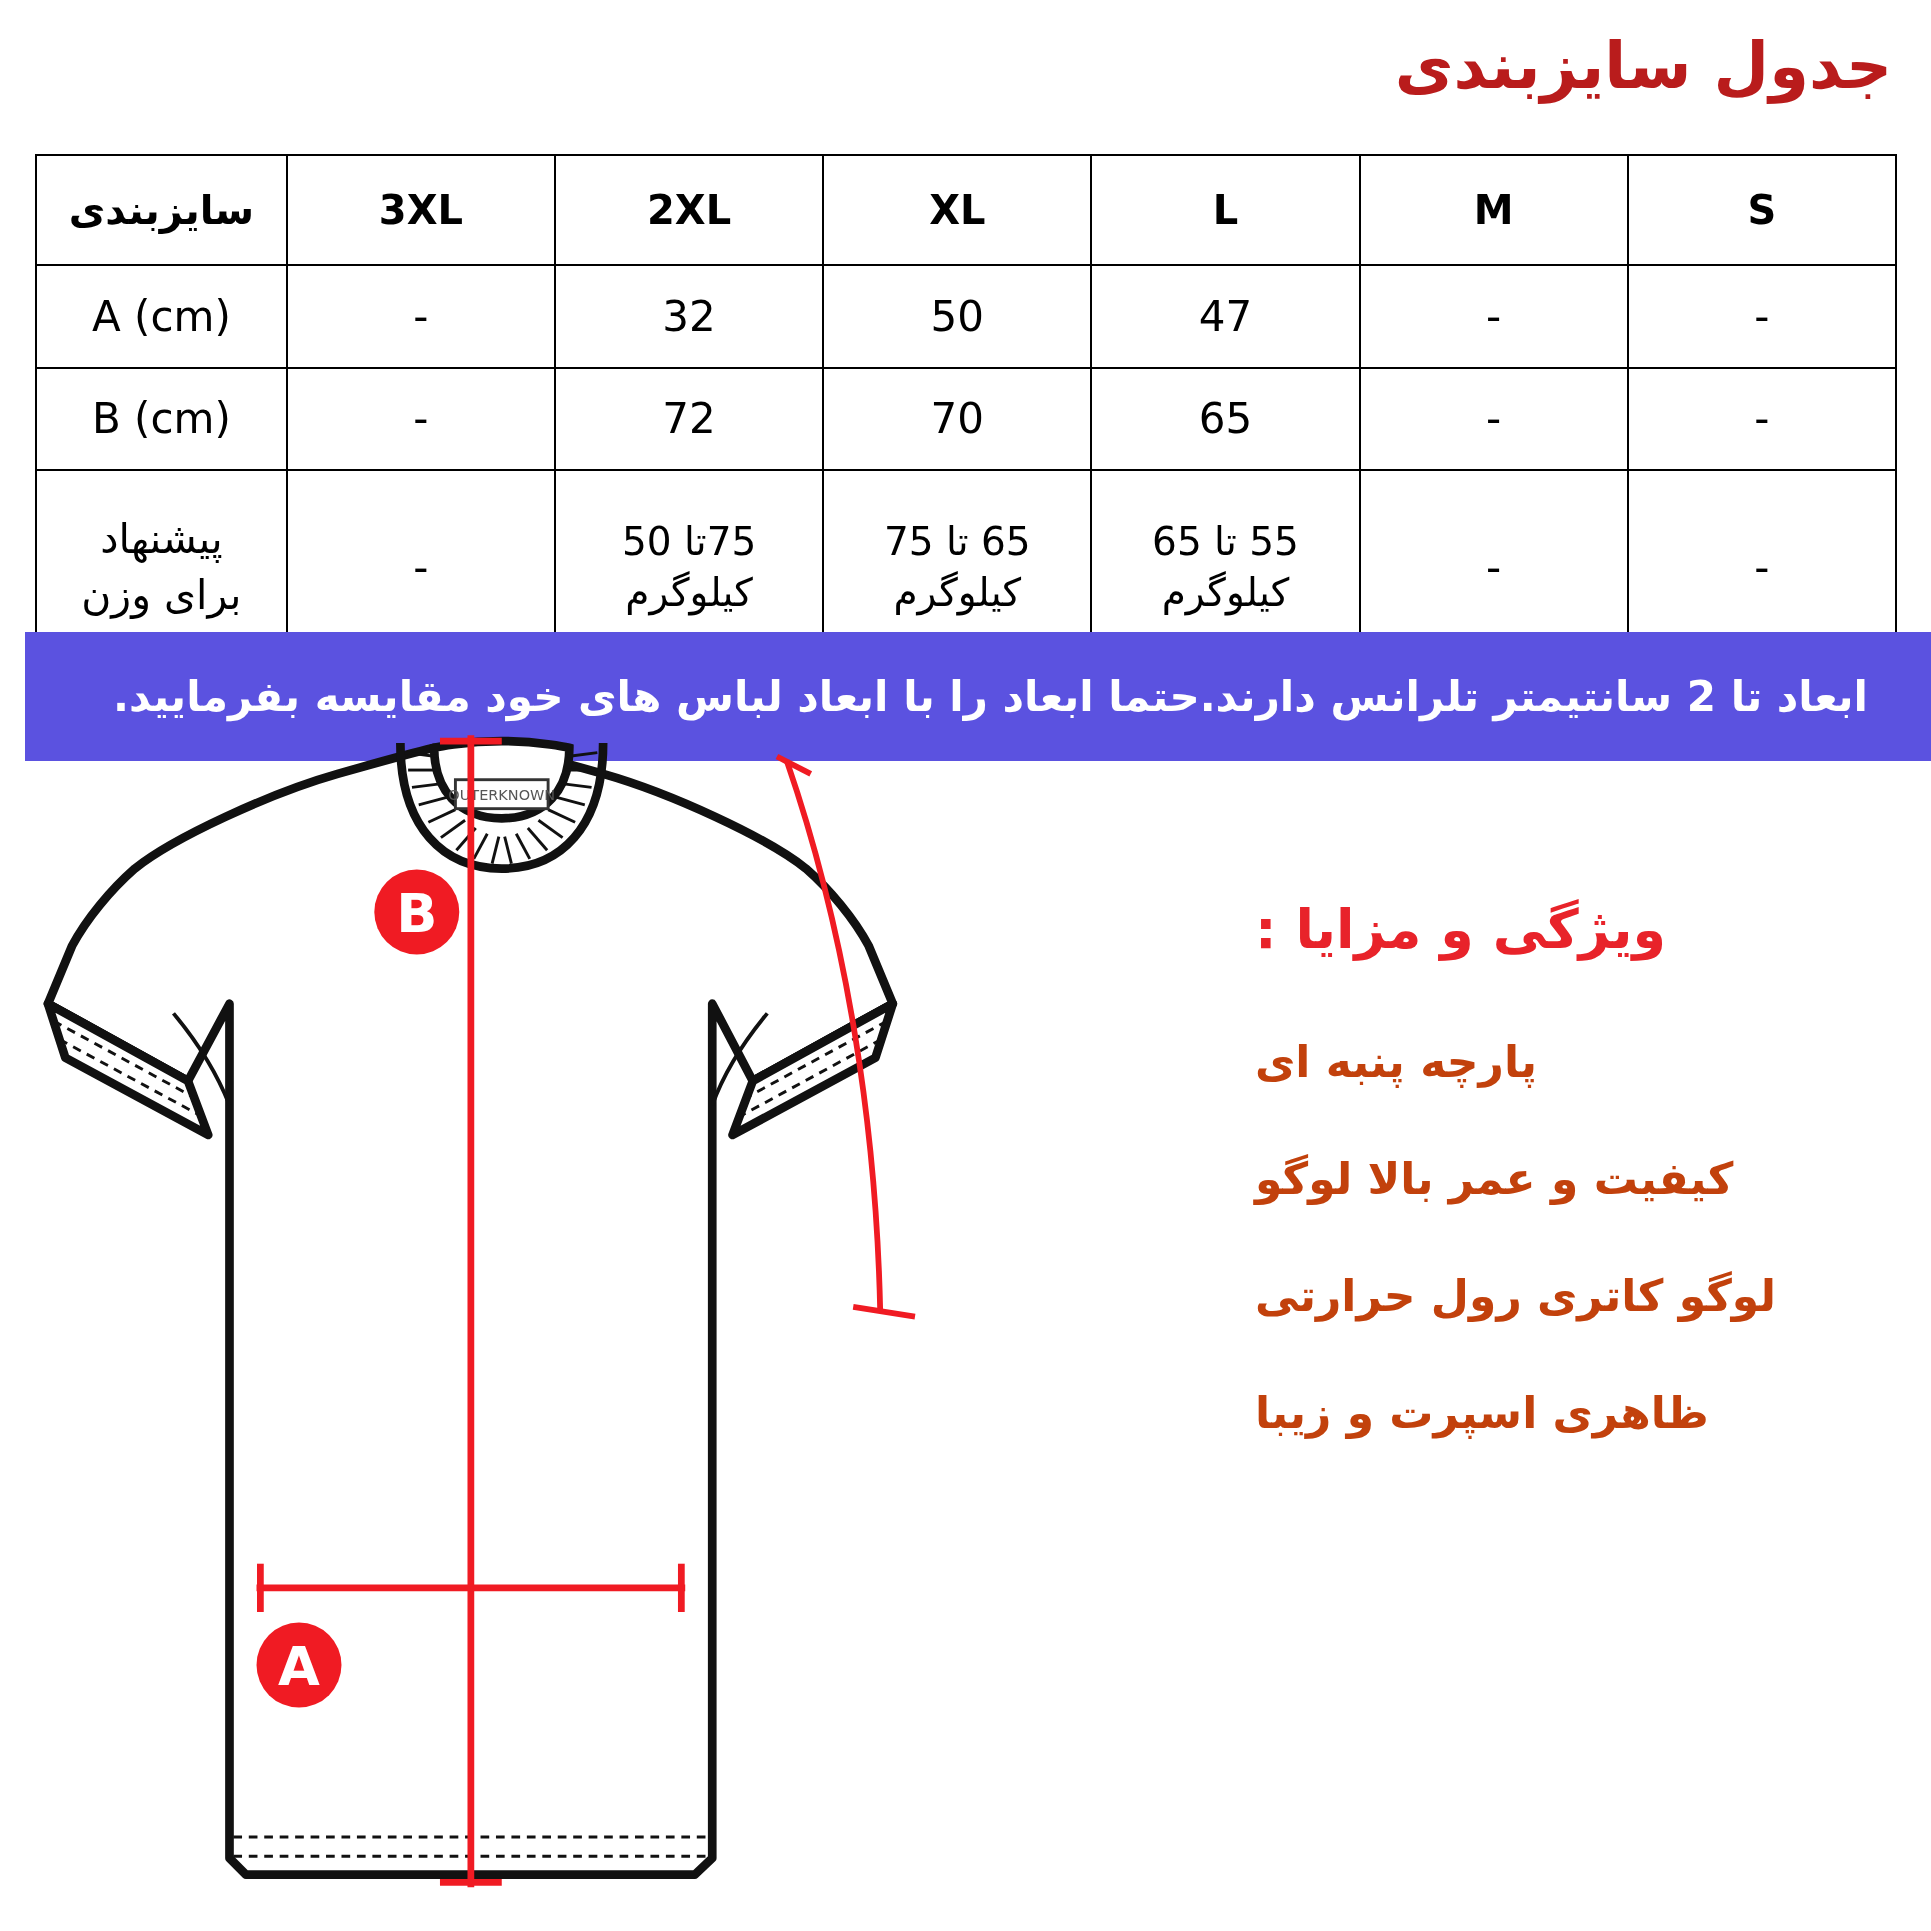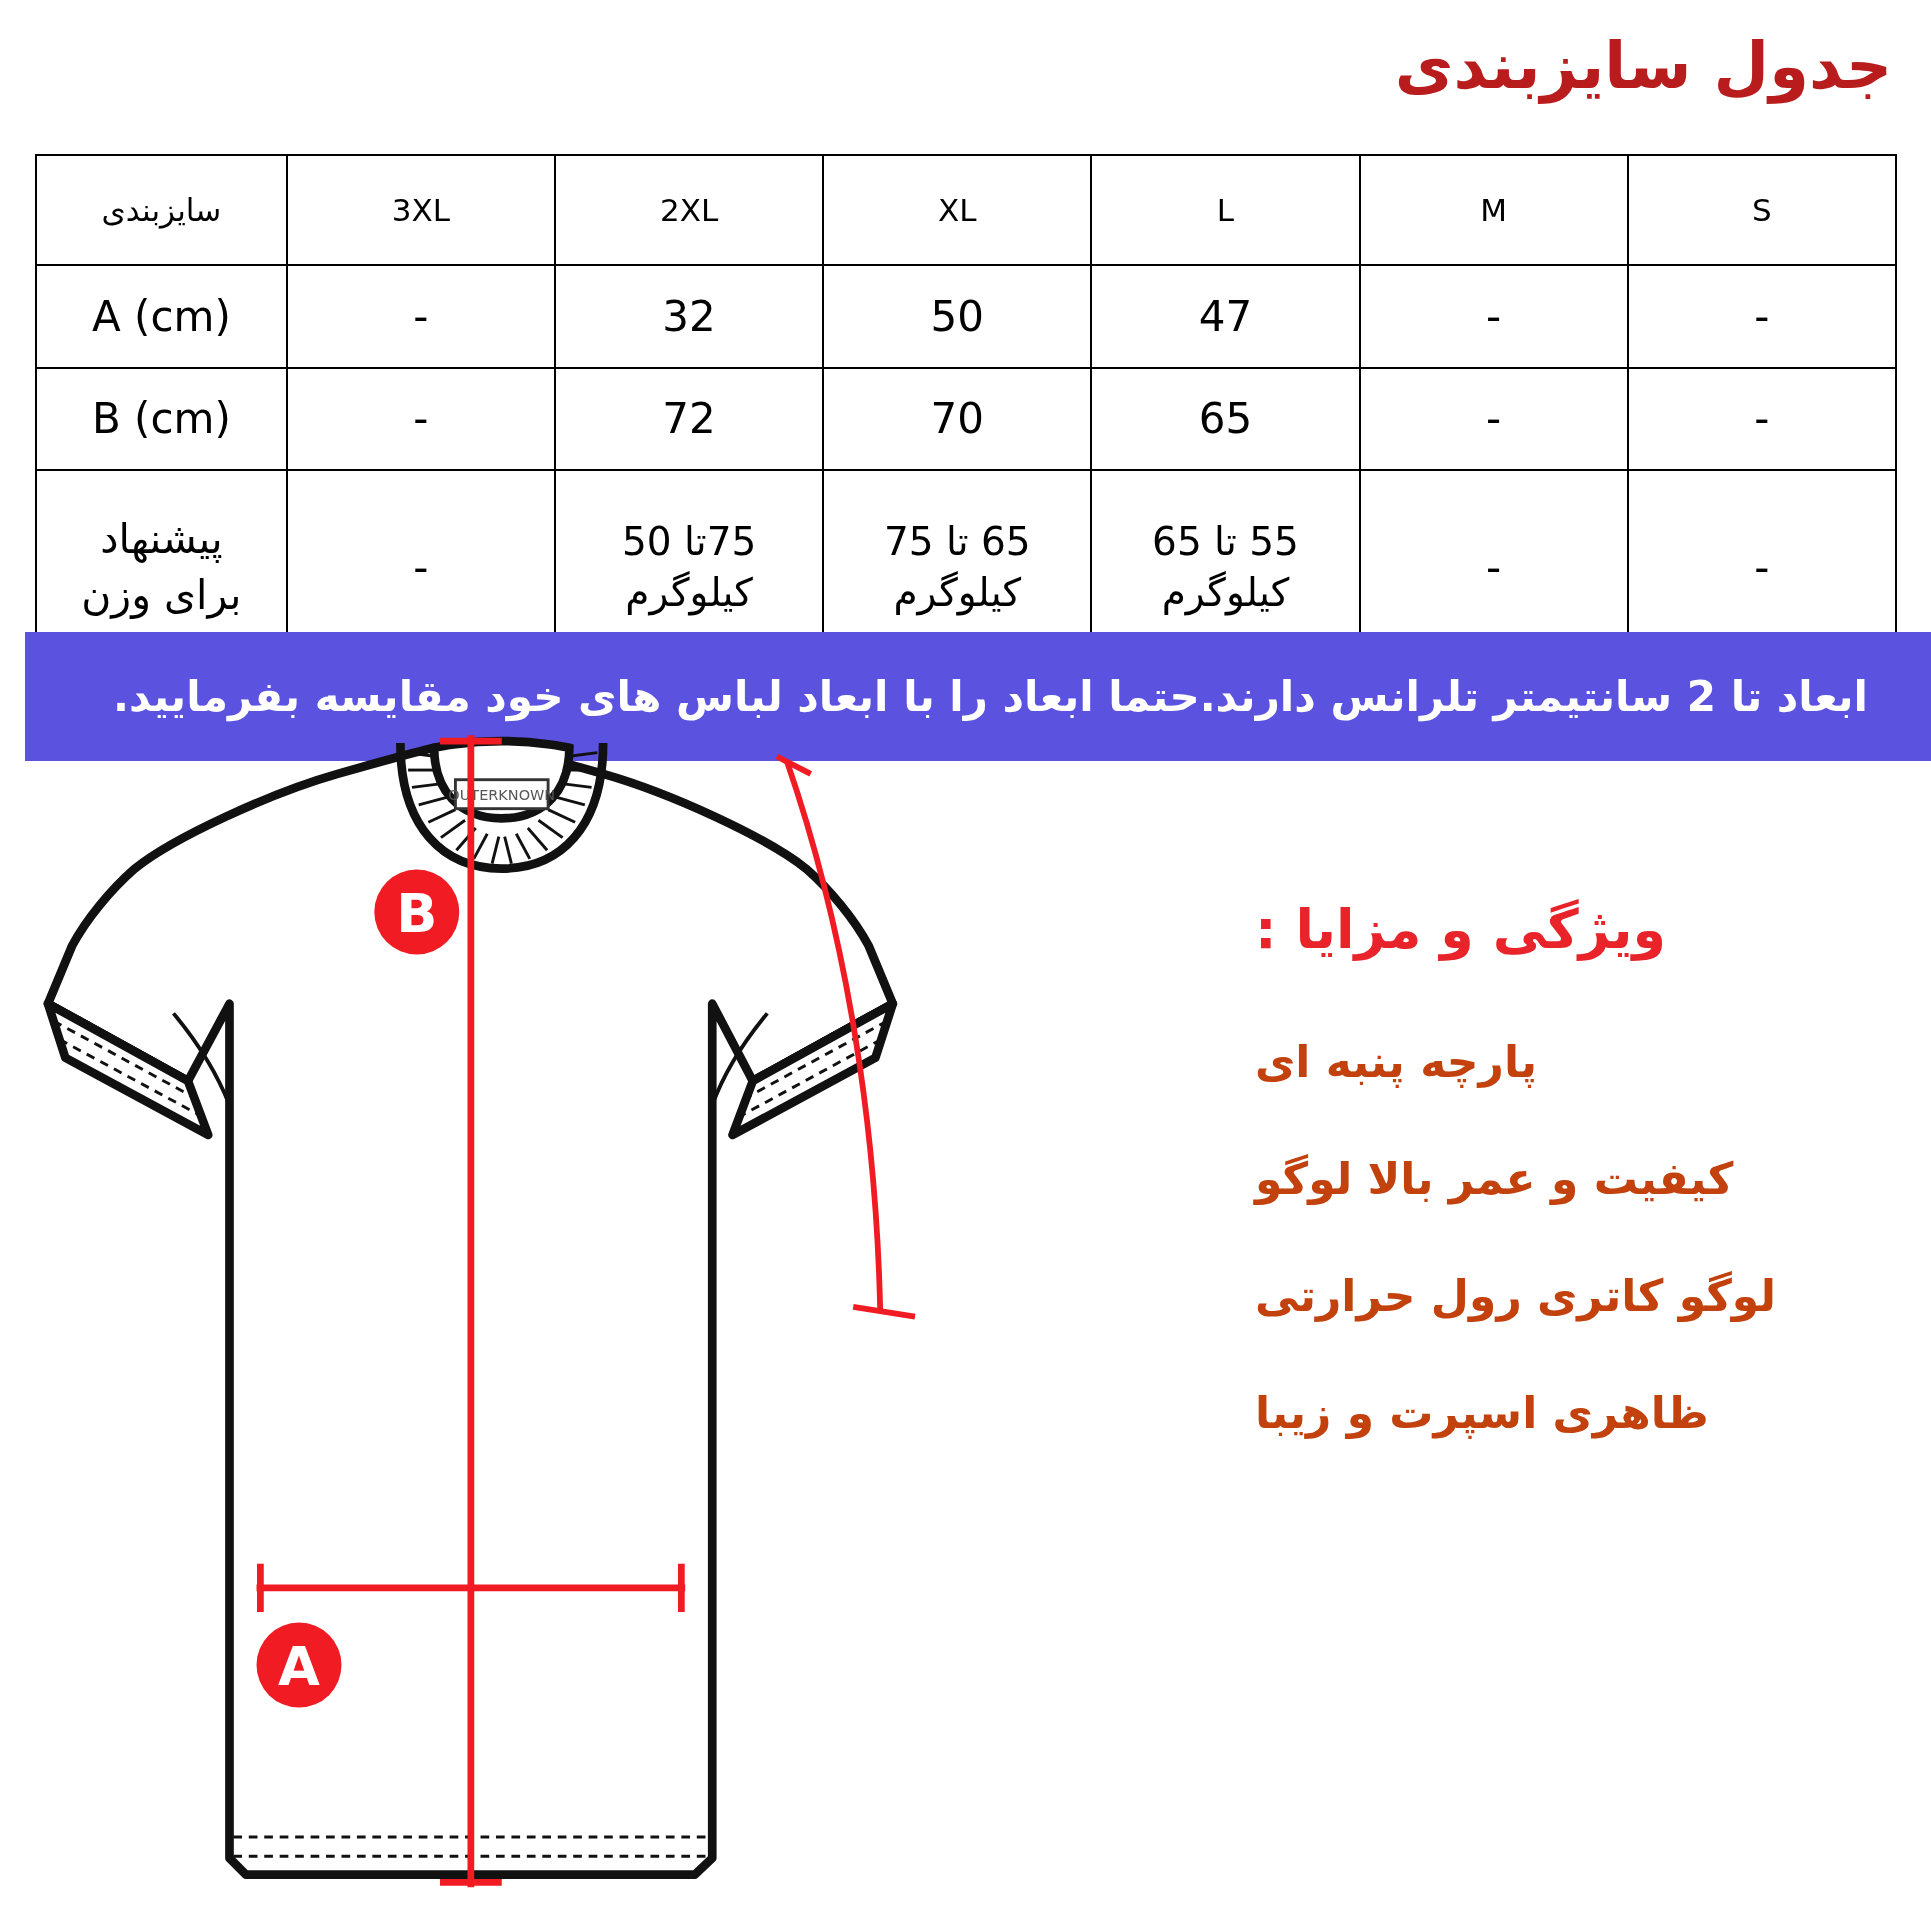--- a/index.html
+++ b/index.html
@@ -56,22 +56,22 @@
     color: #000000;
     padding: 7.7px 3.9px;
     font-weight: normal;
   }
   table.size-table th.rowhead,
   table.size-table td.rowhead {
     width: 241px;
     font-size: 42px;
   }
   table.size-table tr.head th {
-    font-weight: normal;
-    font-size: 31px;
+    font-weight: bold;
+    font-size: 40px;
     height: 93px;
   }
   table.size-table tr.r1 td, table.size-table tr.r2 td {
     height: 85px;
   }
   table.size-table tr.r3 td {
     height: 178px;
     line-height: 1.25;
   }
   .wcell {

